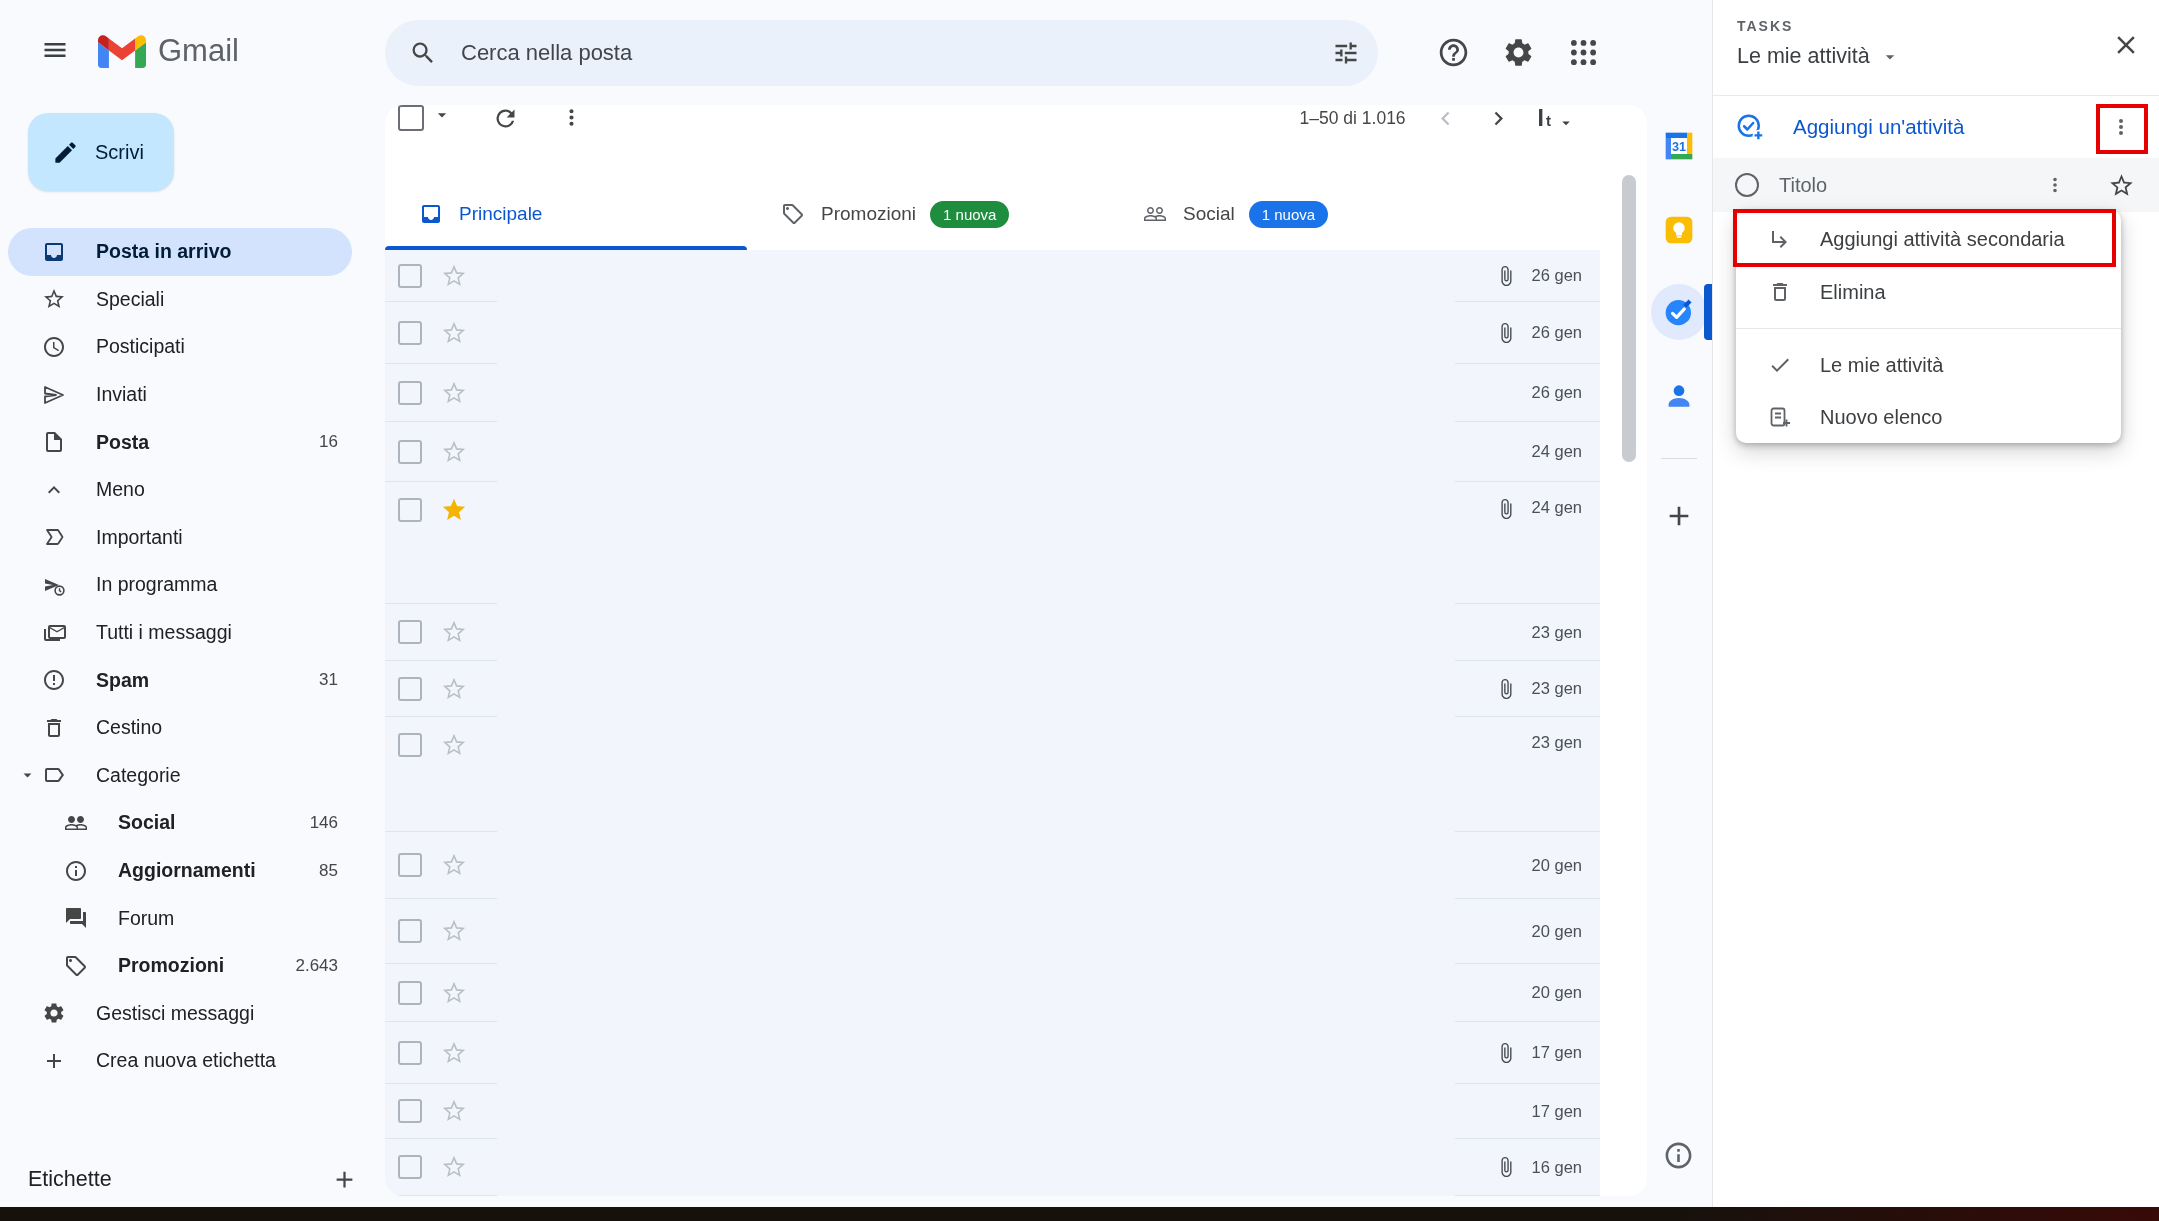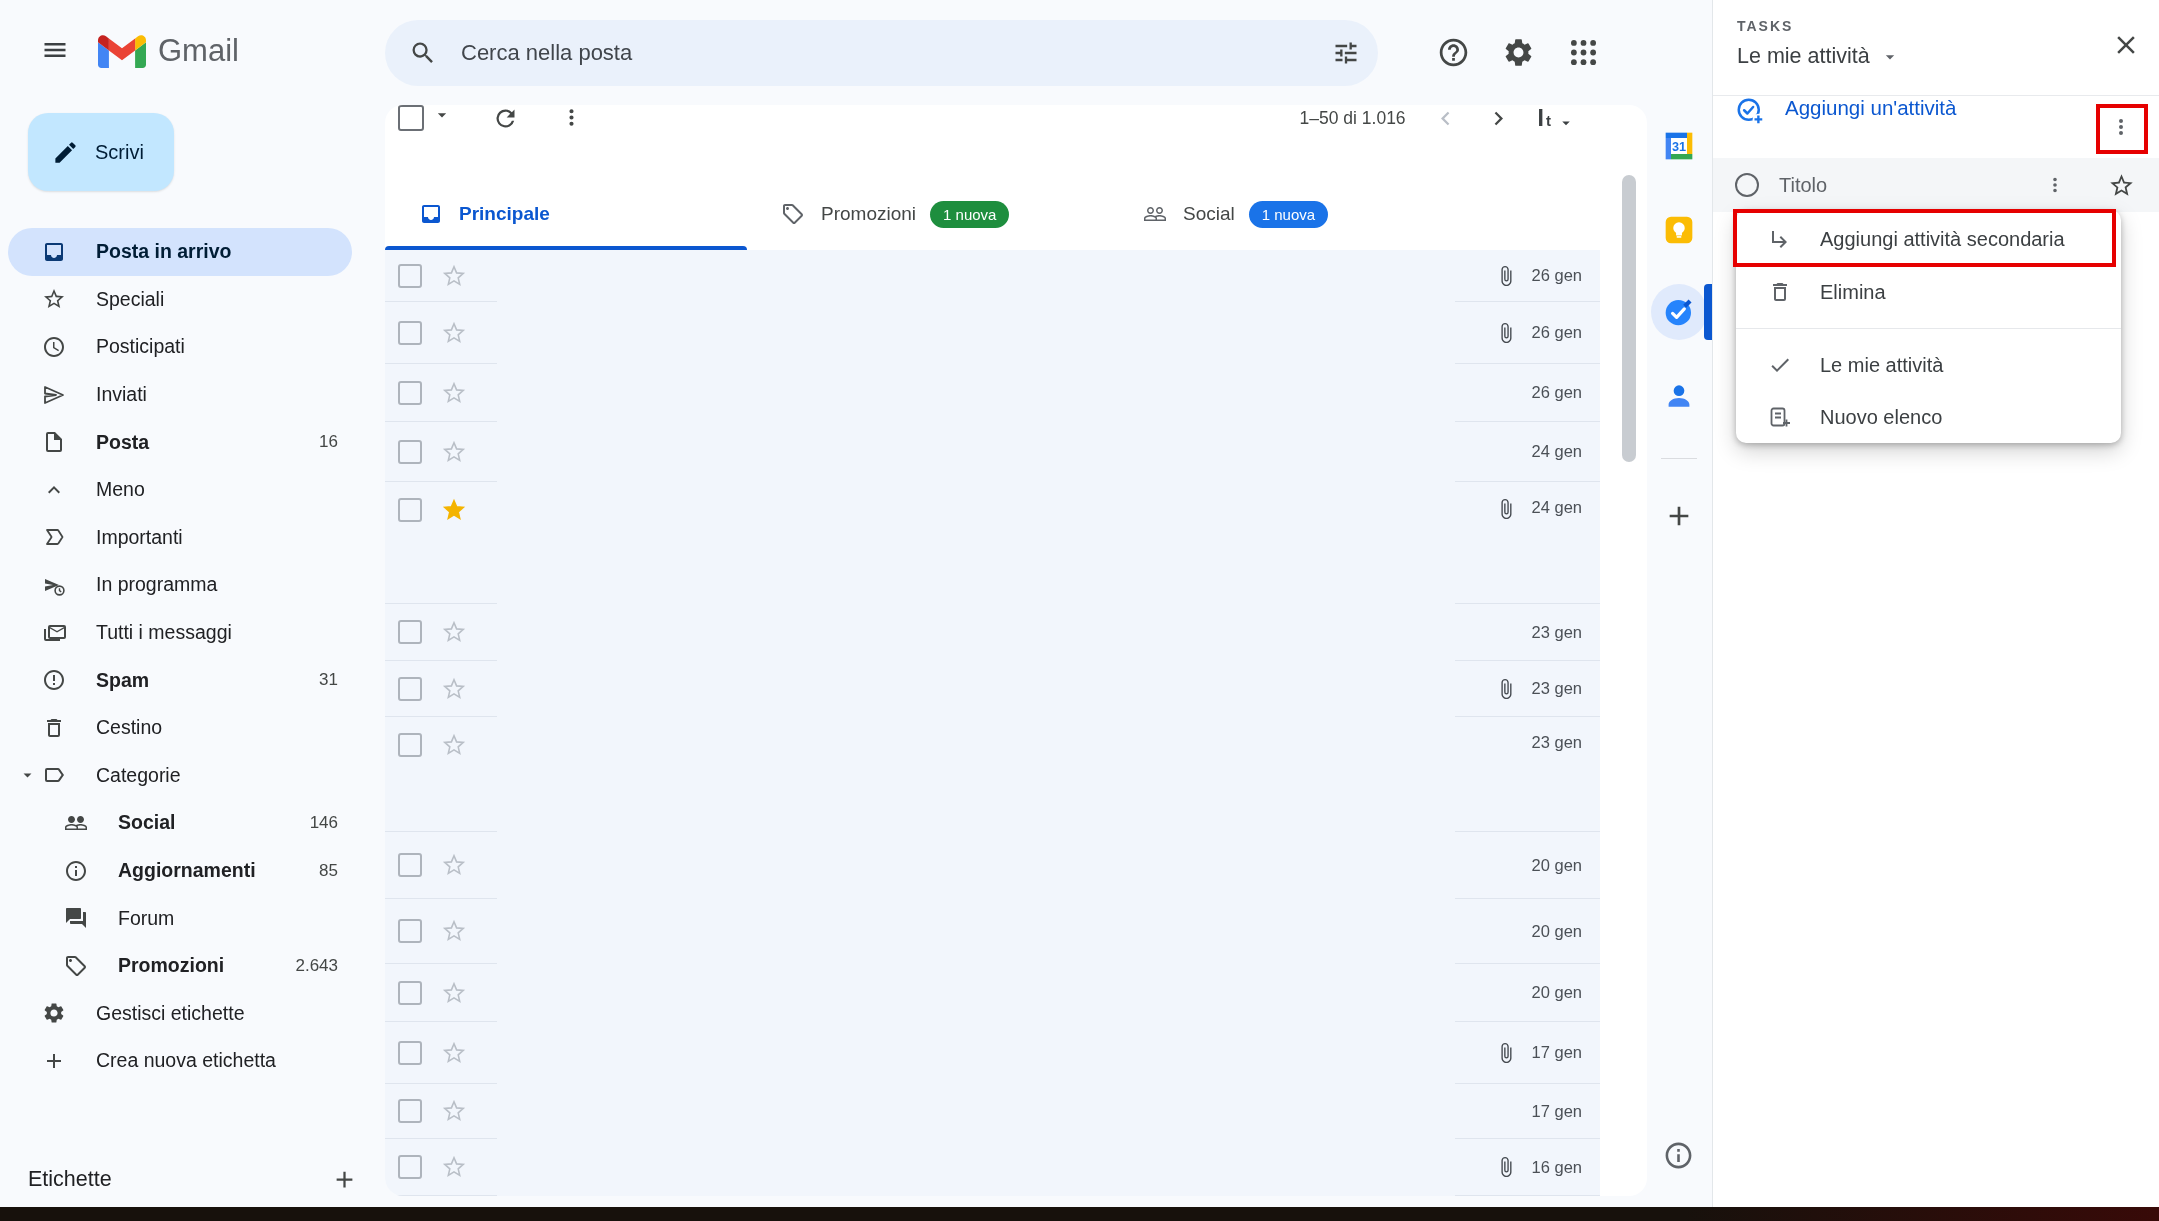--- a/index.html
+++ b/index.html
@@ -49,21 +49,21 @@
   .pag-text{font-size:17.5px;color:#444746}
   .chev{cursor:pointer}
   .chev.disabled{color:#b9bec6;cursor:default}
   .it-icon{font-size:23px;color:#3c4043;cursor:pointer;display:flex;align-items:flex-end;gap:2px}
   .it-icon .tt{font-size:15px;font-weight:700;line-height:1.55}
   
   .tabs{height:72px;display:flex}
   .tab{position:relative;width:362px;display:flex;align-items:center;box-sizing:border-box;
        padding-left:34px;cursor:pointer;font-size:19px;font-weight:500;color:#444746}
   .tab .tic{width:24px;height:24px;color:#5f6368;margin-right:16px;flex:0 0 auto}
-  .tab.active{color:#0b57d0;font-weight:700}
+  .tab.active{color:#0b57d0;font-weight:400}
   .tab.active .tic{color:#0b57d0}
   .tab.active::after{content:"";position:absolute;left:0;right:0;bottom:0;height:4px;background:#0b57d0;
                      border-radius:4px 4px 0 0}
   .badge{margin-left:14px;padding:5px 13px;border-radius:14px;color:#fff;font-size:15px;font-weight:500;white-space:nowrap}
   
   .rows{width:1215px}
   .erow{display:flex;background:#f2f6fc;cursor:pointer}
   .ecell-l{width:112px;box-sizing:border-box;padding-left:13px;display:flex;align-items:center;gap:20px;
            border-bottom:1px solid #dfe5ee}
   .ecell-m{flex:1}
@@ -84,21 +84,21 @@
   .tasks-hl{position:absolute;left:4px;top:184px;width:56px;height:56px;border-radius:50%;background:#e0eafc}
   .active-bar{position:absolute;left:57px;top:184px;width:8px;height:56px;background:#0b57d0;border-radius:4px 0 0 4px}
   .rail-div{position:absolute;left:14px;top:358px;width:36px;height:1px;background:#dadce0}
   
   .tpanel{position:absolute;left:1712px;top:0;width:447px;height:1207px;background:#fff;
           border-left:1px solid #e3e7ea;box-sizing:border-box}
   .t-head{position:relative;height:96px;border-bottom:1px solid #e8eaed;box-sizing:border-box;padding:18px 0 0 24px}
   .t-app{font-size:14px;font-weight:600;letter-spacing:2px;color:#5f6368}
   .t-list{margin-top:10px;display:flex;align-items:center;gap:10px;font-size:21.5px;font-weight:500;color:#3c4043;cursor:pointer}
   .t-close{position:absolute;right:18px;top:30px;width:30px;height:30px;color:#444746;cursor:pointer}
-  .t-add{position:relative;height:62px;display:flex;gap:20px;padding-left:22px;cursor:pointer}
+  .t-add{position:relative;height:62px;display:flex;align-items:center;gap:28px;padding-left:22px;cursor:pointer}
   .t-add .al{font-size:20.5px;font-weight:500}
   .t-add-more{position:absolute;left:396px;top:50%;transform:translateY(-50%);color:#5f6368;cursor:pointer}
   .t-title{height:54px;background:#f4f6f8;display:flex;align-items:center;gap:20px;box-sizing:border-box;
            padding:0 24px 0 22px}
   .t-circle{width:24px;height:24px;border:2px solid #5f6368;border-radius:50%;box-sizing:border-box;flex:0 0 auto;cursor:pointer}
   .t-title .tt{font-size:20px;color:#5f6368}
   .t-title .dots{margin-left:auto;color:#5f6368;cursor:pointer}
   .t-title .star{margin-left:22px;color:#444746;cursor:pointer}
   .t-menu{position:absolute;left:23px;top:210px;width:385px;height:233px;background:#fff;border-radius:10px;
           box-shadow:0 2px 6px rgba(0,0,0,.25),0 8px 22px rgba(0,0,0,.18);box-sizing:border-box;padding-top:2px}
@@ -355,21 +355,21 @@
     <span class="slab">Promozioni</span>
     <span class="scount">2.643</span>
   </div>
       <div class="sitem">
 
     <span class="sic">
           <svg viewBox="0 0 24 24" width="24" height="24" fill="currentColor">
             <path d="M19.14 12.94c.04-.3.06-.61.06-.94s-.02-.64-.07-.94l2.03-1.58a.49.49 0 0 0 .12-.61l-1.92-3.32a.488.488 0 0 0-.59-.22l-2.39.96c-.5-.38-1.03-.7-1.62-.94l-.36-2.54a.484.484 0 0 0-.48-.41h-3.84c-.24 0-.43.17-.47.41l-.36 2.54c-.59.24-1.13.57-1.62.94l-2.39-.96c-.22-.08-.47 0-.59.22L2.74 8.87c-.12.21-.08.47.12.61l2.03 1.58c-.05.3-.09.63-.09.94s.02.64.07.94l-2.03 1.58a.49.49 0 0 0-.12.61l1.92 3.32c.12.22.37.29.59.22l2.39-.96c.5.38 1.03.7 1.62.94l.36 2.54c.05.24.24.41.48.41h3.84c.24 0 .44-.17.47-.41l.36-2.54c.59-.24 1.13-.56 1.62-.94l2.39.96c.22.08.47 0 .59-.22l1.92-3.32c.12-.22.07-.47-.12-.61l-2.01-1.58zM12 15.6A3.61 3.61 0 0 1 8.4 12c0-1.98 1.62-3.6 3.6-3.6s3.6 1.62 3.6 3.6-1.62 3.6-3.6 3.6z"></path>
           </svg>
         </span>
-    <span class="slab">Gestisci etichette</span>
+    <span class="slab">Gestisci messaggi</span>
     <span class="scount"></span>
   </div>
       <div class="sitem">
 
     <span class="sic">
           <svg viewBox="0 0 24 24" width="24" height="24" fill="currentColor">
             <path d="M19 13h-6v6h-2v-6H5v-2h6V5h2v6h6v2z"></path>
           </svg>
         </span>
     <span class="slab">Crea nuova etichetta</span>

